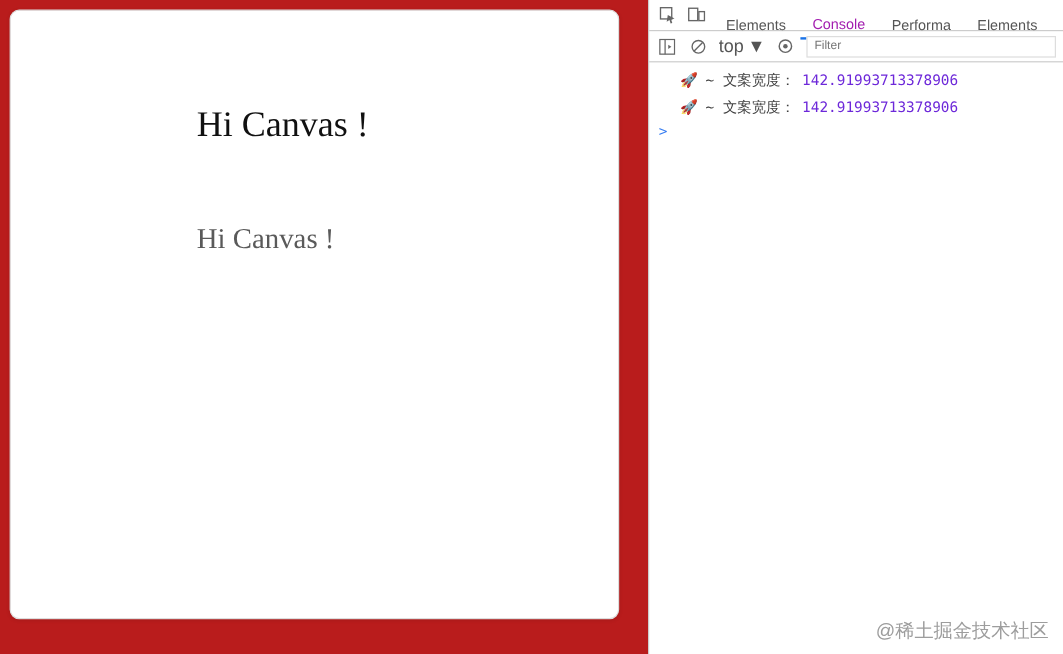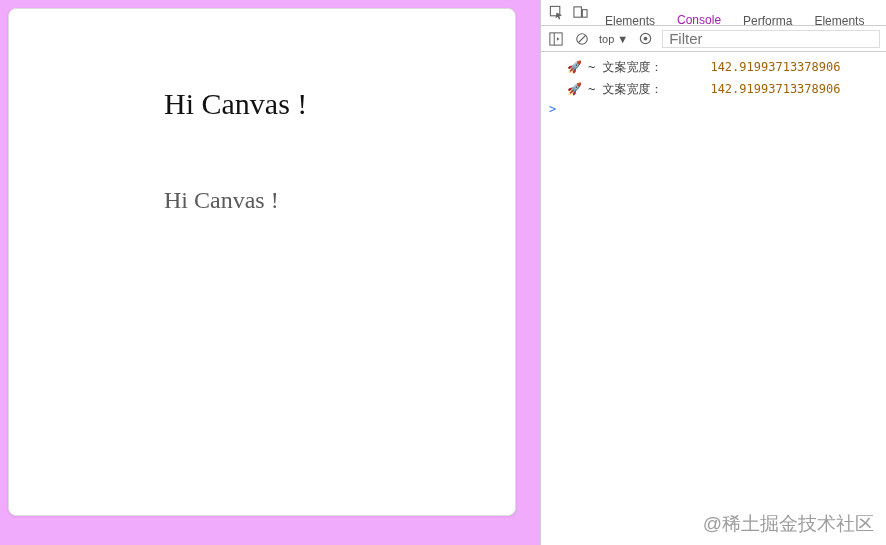--- a/index.html
+++ b/index.html
@@ -9,21 +9,21 @@
       font-family: Arial, sans-serif;
       display: flex;
       background: #fff;
       position: relative;
       overflow: hidden;
     }
     .page-area {
       width: 540px;
       height: 100%;
       padding: 8px;
-      background: #f0abfc;
+      background: #b91c1c;
     }
     .canvas-box {
       width: 508px;
       height: 508px;
       border: 1px solid #ddd;
       border-radius: 8px;
       box-shadow: 0 1px 3px rgba(0,0,0,0.08);
       position: relative;
       background: #fff;
     }
@@ -92,28 +92,28 @@
       height: 18px;
       display: flex;
       align-items: center;
       justify-content: center;
       color: #666;
     }
     .dt-top-select {
       display: flex;
       color: #555;
       gap: 3px;
-      font-size: 11px;
+      font-size: 15px;
     }
     .dt-filter {
       flex: 1;
       height: 18px;
       border: 1px solid #ddd;
       padding: 0 6px;
-      font-size: 15px;
+      font-size: 10px;
       color: #555;
       outline: none;
     }
     .dt-console {
       flex: 1;
       padding: 4px 0;
       font-family: Menlo, Consolas, monospace;
       font-size: 12px;
       overflow: auto;
     }
@@ -121,32 +121,32 @@
       display: flex;
       align-items: center;
       padding: 2px 6px 2px 26px;
       gap: 6px;
       line-height: 18px;
     }
     .rocket {
       font-size: 12px;
     }
     .log-label { color: #404040; }
-    .log-value { color: #a16207; margin-left: 42px; }
+    .log-value { color: #6d28d9; }
     .prompt-line {
       padding: 2px 8px;
       color: #367cf1;
       font-family: Menlo, Consolas, monospace;
     }
     .watermark {
       position: absolute;
       right: 12px;
       bottom: 8px;
       color: #9d9d9d;
-      font-size: 19px;
+      font-size: 16px;
     }
     svg { display: block; }
   </style>
 </head>
 <body>
 
 <div class="page-area">
   <div class="canvas-box">
     <div class="canvas-text-1">Hi Canvas !</div>
     <div class="canvas-text-2">Hi Canvas !</div>

